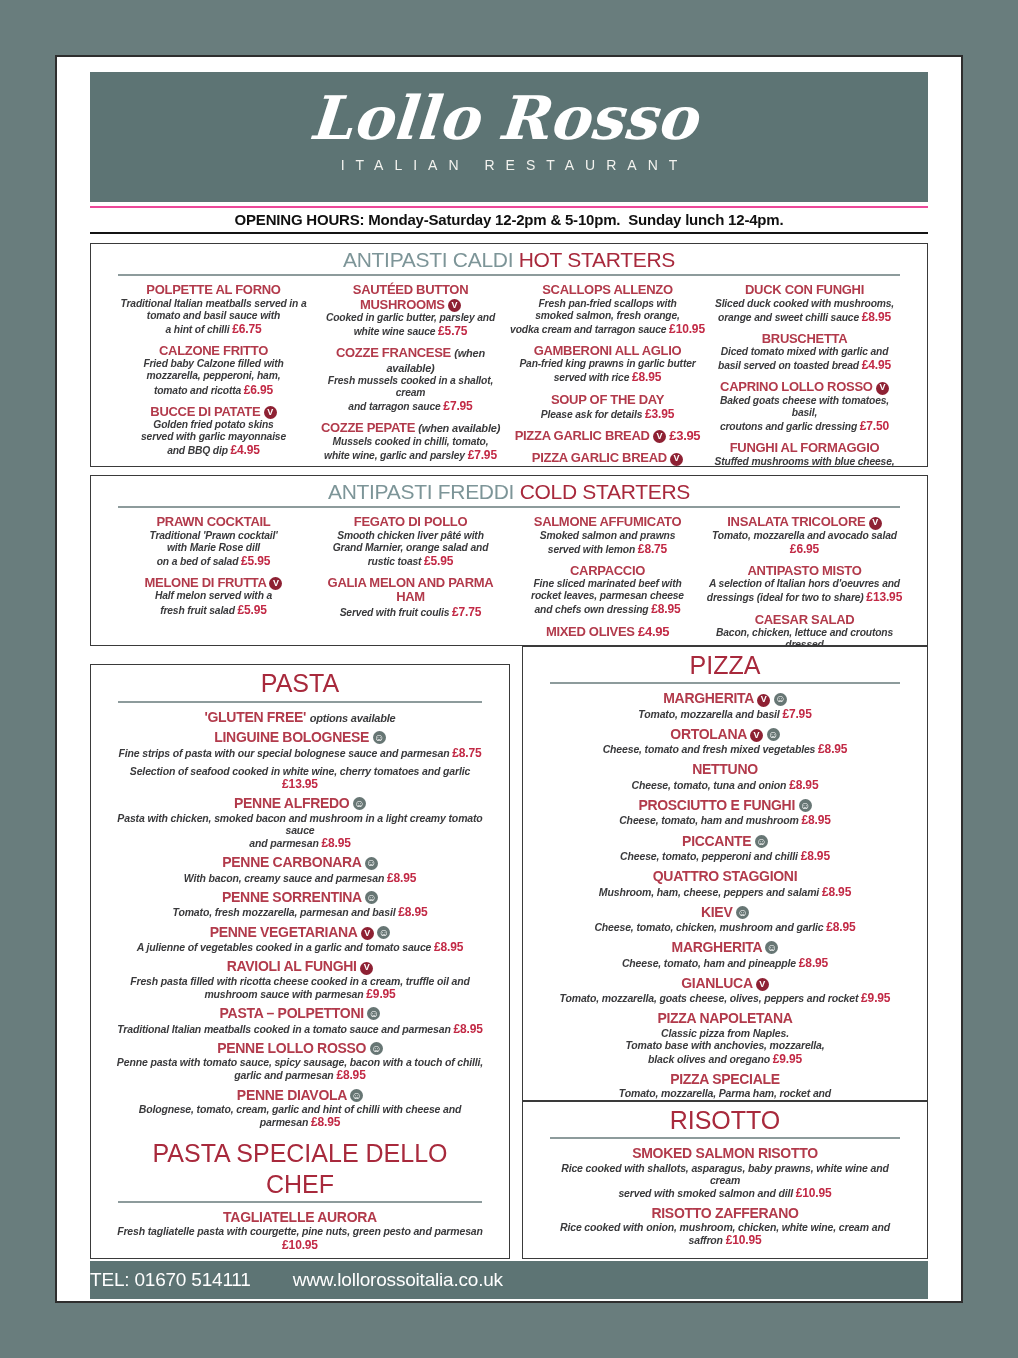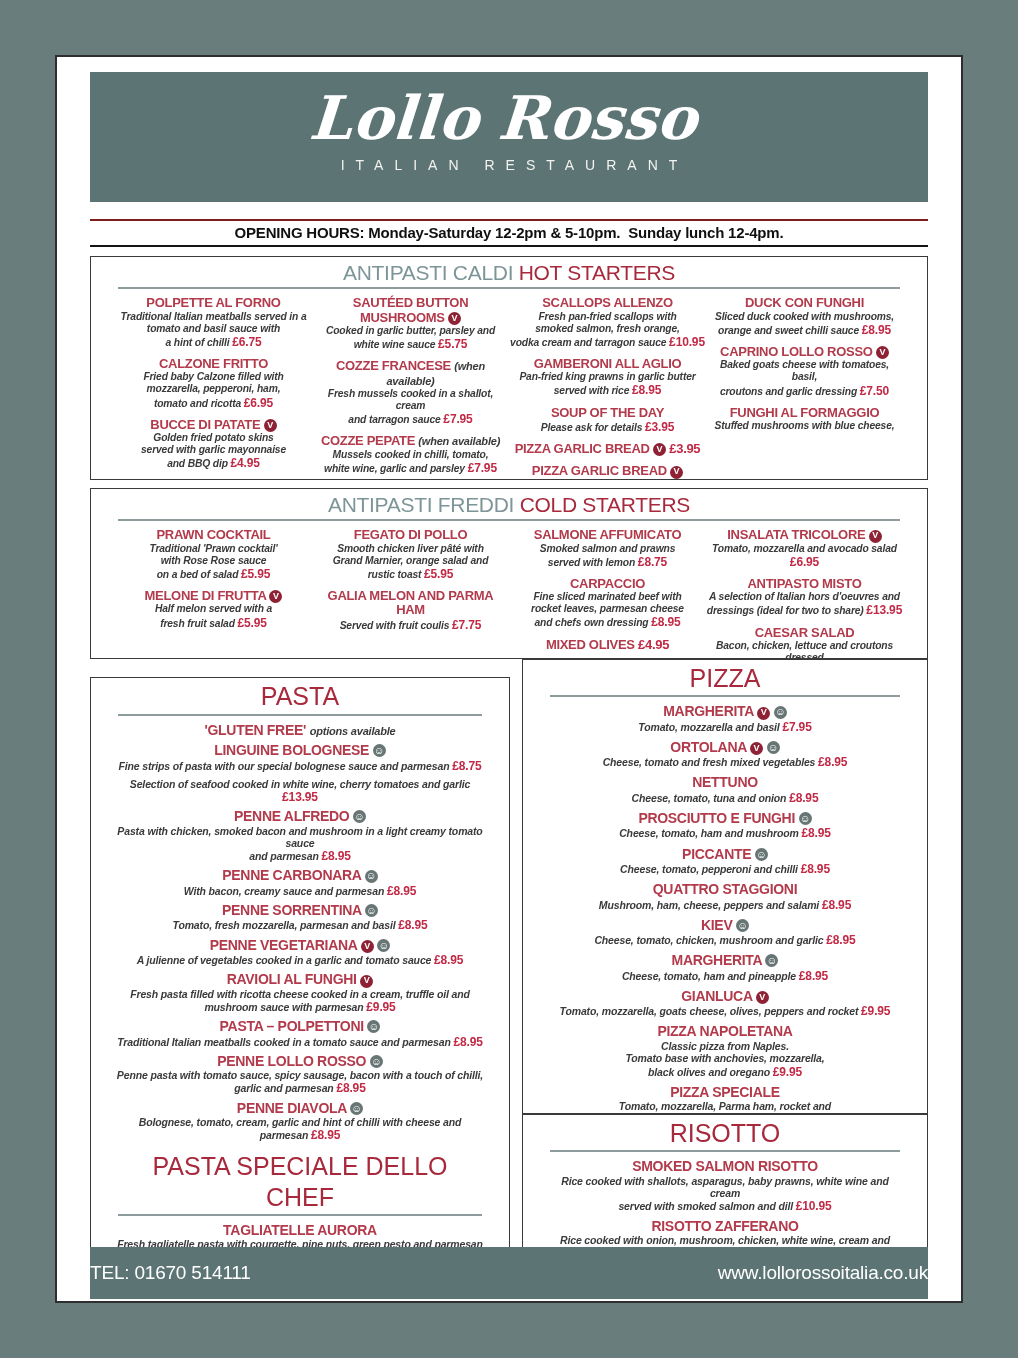--- a/index.html
+++ b/index.html
@@ -22,21 +22,21 @@
     font-family:"DejaVu Serif",serif;font-style:italic;font-weight:bold;
     font-size:60px;line-height:1;padding-top:16px;transform:skewX(-7deg);
     color:#ffffff;
   }
   .logo-sub{
     margin-top:9px;font-size:14px;letter-spacing:11px;color:#f3f3ef;
     font-weight:normal;text-indent:11px;
   }
   
   .hours{
-    margin-top:17px;border-top:2px solid #7f1d1d;border-bottom:2px solid #141414;
+    margin-top:4px;border-top:2px solid #ec4899;border-bottom:2px solid #141414;
     padding:3px 0 4px;text-align:center;font-weight:bold;font-size:15px;color:#101010;
     white-space:pre-wrap;letter-spacing:-0.2px;
   }
   
   .box{
     border:1.5px solid #3a3a3a;box-sizing:border-box;overflow:hidden;
     padding:3px 24px 6px;background:#fff;
   }
   .box.hot{height:224px;margin-top:9px;}
   .box.cold{height:171px;margin-top:8px;}
@@ -77,23 +77,23 @@
   .desc .price{font-size:12px;}
   .badge{
     display:inline-flex;width:13px;height:13px;border-radius:50%;
     color:#fff;align-items:center;justify-content:center;
     vertical-align:1px;font-style:normal;letter-spacing:0;
   }
   .badge-v{background:#8e2133;font-size:9px;font-weight:bold;}
   .badge-sm{background:#677674;font-size:10.5px;font-weight:normal;}
   
   .footer{
-    position:absolute;left:33px;right:33px;bottom:2px;height:52px;
+    position:absolute;left:33px;right:33px;bottom:2px;height:38px;
     background:#5d7474;color:#fff;display:flex;align-items:center;
-    justify-content:space-between;gap:42px;font-size:19px;letter-spacing:-0.2px;
+    justify-content:flex-start;gap:42px;font-size:19px;letter-spacing:-0.2px;
   }
 </style>
 </head>
 <body>
 
 <div class="page">
 
   <div class="header-block">
     <div class="logo">Lollo Rosso</div>
     <div class="logo-sub">ITALIAN RESTAURANT</div>
@@ -191,20 +191,27 @@
         </div>
         <div class="col">
           <div class="item">
             <div class="item-title"><span class="nm">DUCK CON FUNGHI</span> </div>
             <div class="desc">
               <div class="dline">Sliced duck cooked with mushrooms, </div>
               <div class="dline">orange and sweet chilli sauce <span class="price">£8.95</span></div>
             </div>
           </div>
           <div class="item">
+            <div class="item-title"><span class="nm">BRUSCHETTA</span> </div>
+            <div class="desc">
+              <div class="dline">Diced tomato mixed with garlic and </div>
+              <div class="dline">basil served on toasted bread <span class="price">£4.95</span></div>
+            </div>
+          </div>
+          <div class="item">
             <div class="item-title"><span class="nm">CAPRINO LOLLO ROSSO</span> <span class="badge badge-v">V</span> </div>
             <div class="desc">
               <div class="dline">Baked goats cheese with tomatoes, basil, </div>
               <div class="dline">croutons and garlic dressing <span class="price">£7.50</span></div>
             </div>
           </div>
           <div class="item">
             <div class="item-title"><span class="nm">FUNGHI AL FORMAGGIO</span> </div>
             <div class="desc">
               <div class="dline">Stuffed mushrooms with blue cheese, </div>
@@ -219,21 +226,21 @@
       <span class="t-gray">ANTIPASTI FREDDI</span>
       <span class="t-red">COLD STARTERS</span>
     </div>
     <hr class="rule">
     <div class="cols">
         <div class="col">
           <div class="item">
             <div class="item-title"><span class="nm">PRAWN COCKTAIL</span> </div>
             <div class="desc">
               <div class="dline">Traditional 'Prawn cocktail' </div>
-              <div class="dline">with Rose Rose sauce </div>
+              <div class="dline">with Marie Rose dill </div>
               <div class="dline">on a bed of salad <span class="price">£5.95</span></div>
             </div>
           </div>
           <div class="item">
             <div class="item-title"><span class="nm">MELONE DI FRUTTA</span> <span class="badge badge-v">V</span> </div>
             <div class="desc">
               <div class="dline">Half melon served with a </div>
               <div class="dline">fresh fruit salad <span class="price">£5.95</span></div>
             </div>
           </div>

